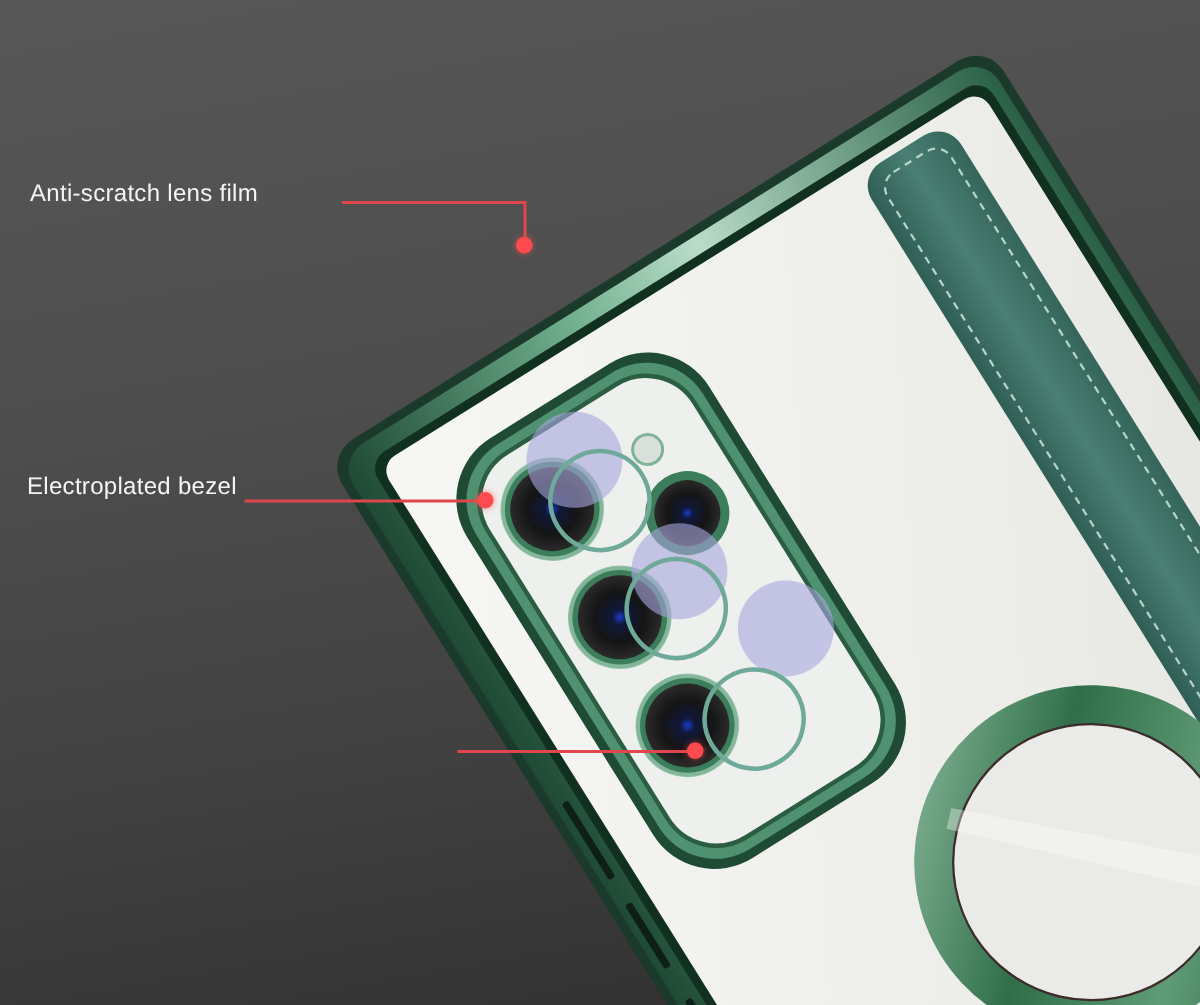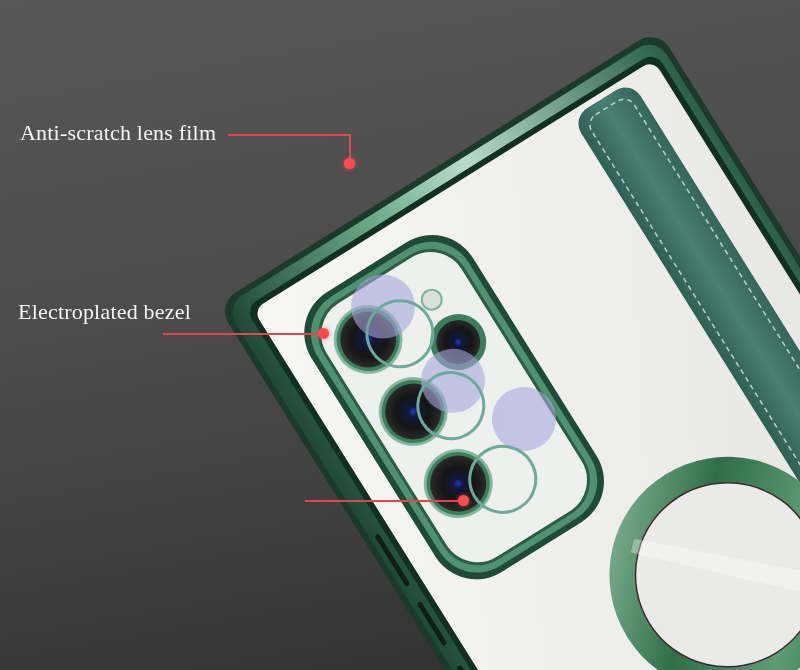--- a/index.html
+++ b/index.html
@@ -4,21 +4,21 @@
 <style>
   html, body { margin: 0; padding: 0; }
   body { width: 800px; height: 670px; overflow: hidden; background: #3a3a3a; }
   .stage {
     position: relative; width: 800px; height: 670px; overflow: hidden;
     background: linear-gradient(170deg, #575757 0%, #4e4e4e 35%, #424242 65%, #2e2e2e 100%);
   }
   .art { position: absolute; left: 0; top: 0; width: 800px; height: 670px; }
   .callout-label {
     position: absolute; color: #f4f4f4;
-    font-family: Liberation Serif, serif; font-size: 22px; font-weight: 400;
+    font-family: Liberation Sans, sans-serif; font-size: 16px; font-weight: 400;
     letter-spacing: 0.2px; white-space: nowrap; line-height: 1;
   }
   .callout-line { position: absolute; background: #e0464b; height: 2px; }
   .callout-vline { position: absolute; background: #e0464b; width: 2px; }
   .callout-dot {
     position: absolute; width: 11px; height: 11px; border-radius: 50%;
     background: #ff4b50; box-shadow: 0 0 4px rgba(255,80,80,0.7);
   }
 </style>
 </head>
@@ -120,20 +120,20 @@
         <rect x="605" y="775" width="30" height="60" rx="14" fill="url(#ringGrad)"></rect>
       </g>
     </g>
   </svg>
 
   <div class="callout-label" style="left:20px; top:122px;">Anti-scratch lens film</div>
   <div class="callout-line" style="left:228px; top:134px; width:122px;"></div>
   <div class="callout-vline" style="left:349px; top:134px; height:28px;"></div>
   <div class="callout-dot" style="left:344px; top:158px;"></div>
 
-  <div class="callout-label" style="left:18px; top:301px;">Electroplated bezel</div>
+  <div class="callout-label" style="left:18px; top:317px;">Electroplated bezel</div>
   <div class="callout-line" style="left:163px; top:333px; width:156px;"></div>
   <div class="callout-dot" style="left:318px; top:328px;"></div>
 
   <div class="callout-line" style="left:305px; top:500px; width:154px;"></div>
   <div class="callout-dot" style="left:458px; top:495px;"></div>
 
 </div>
 
 </body></html>

